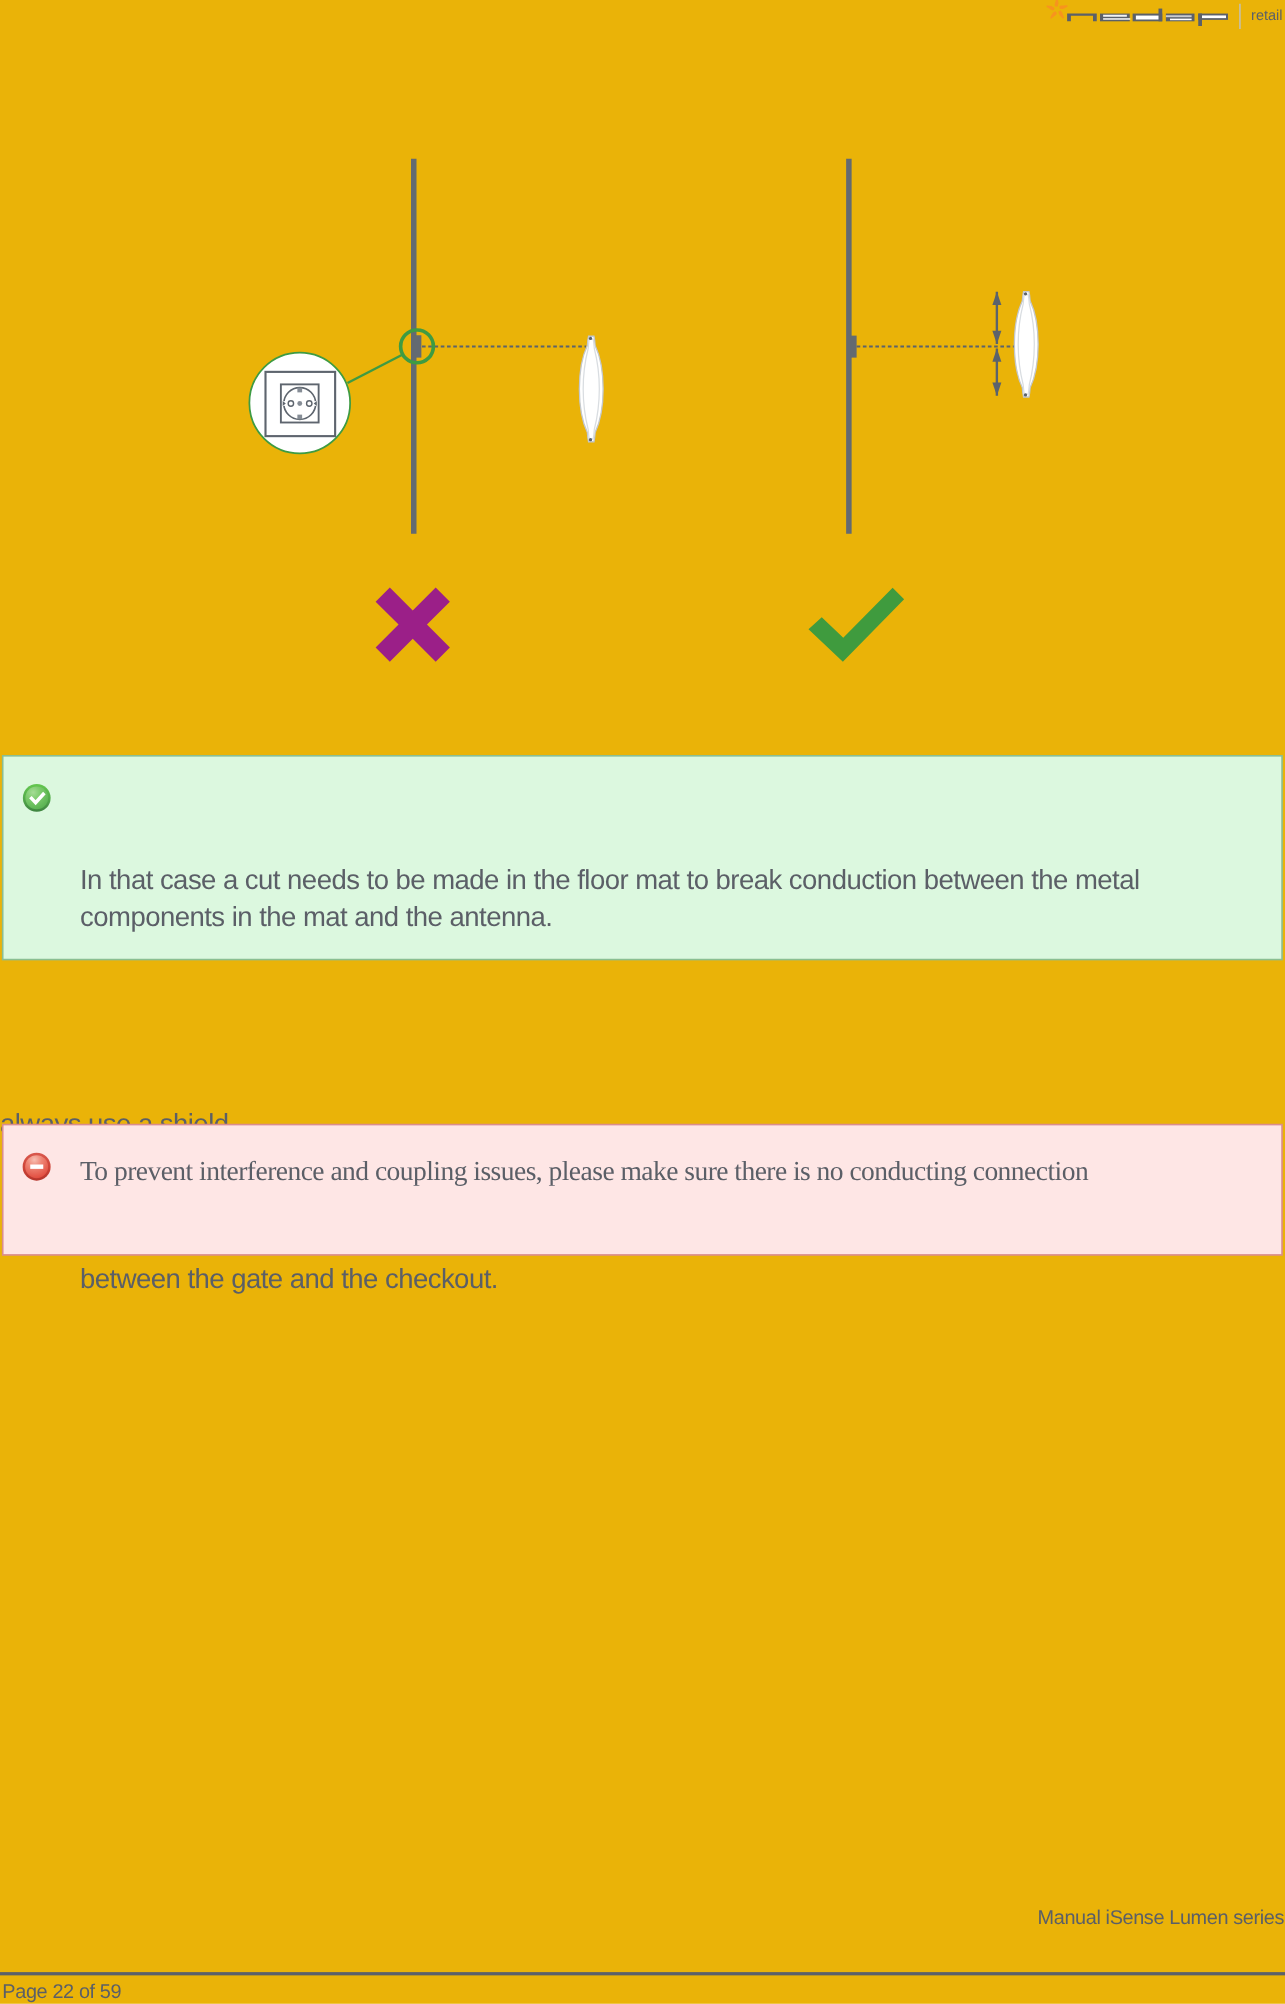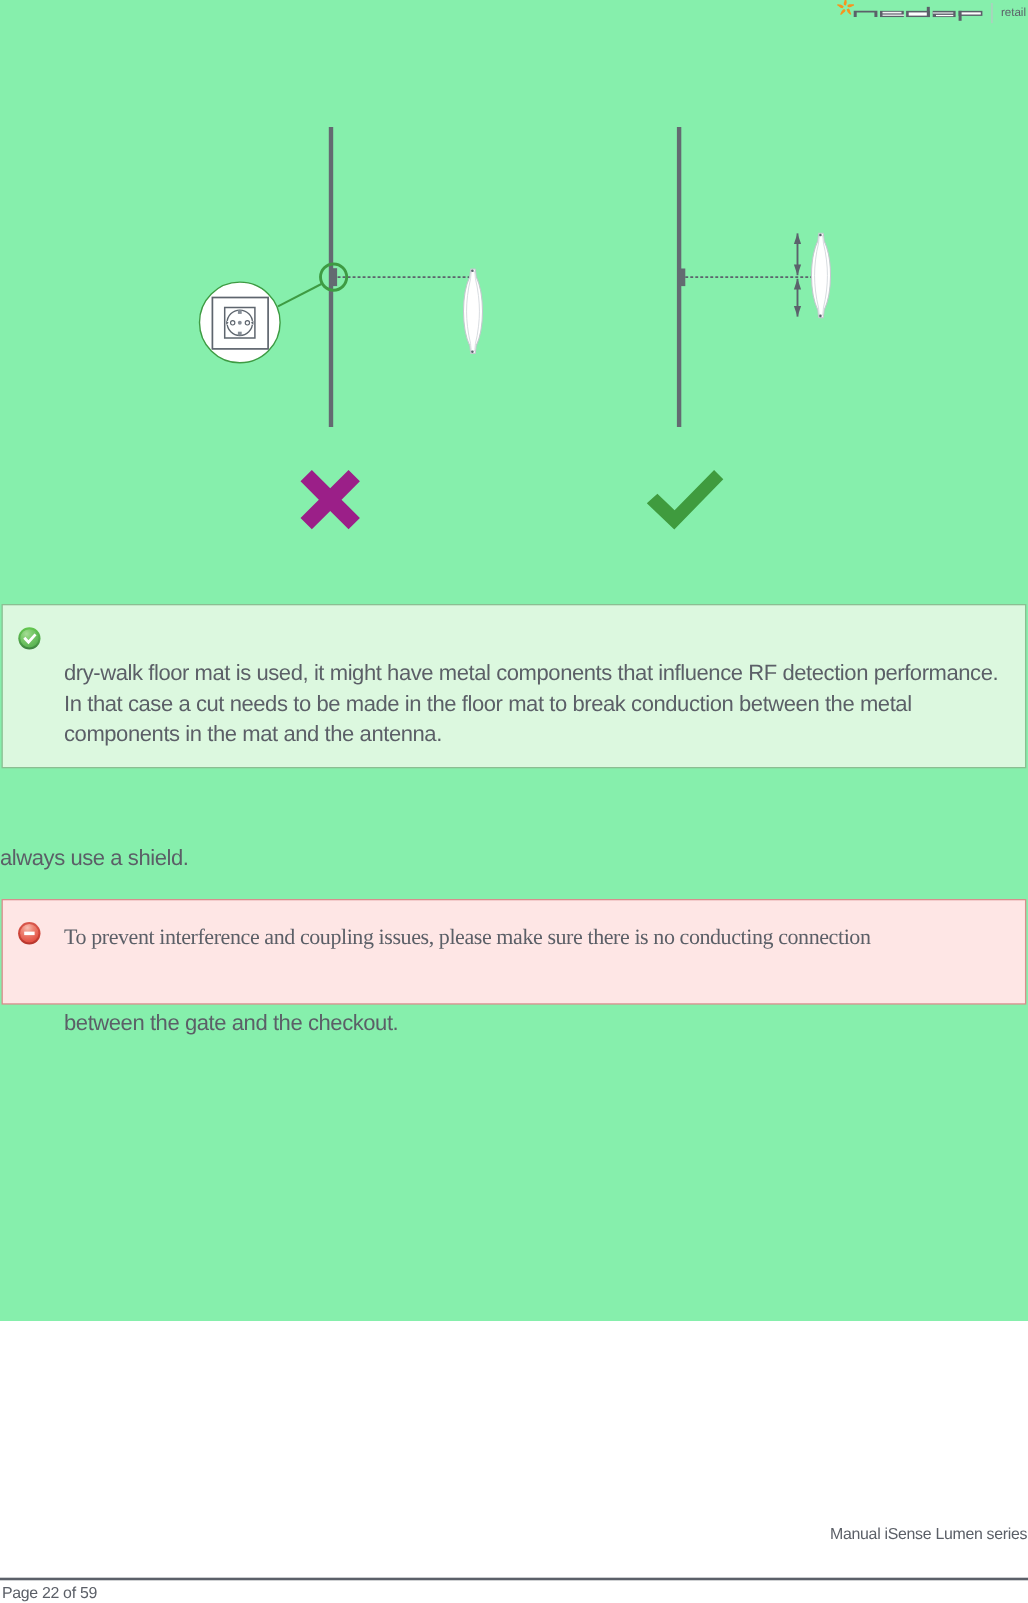--- a/index.html
+++ b/index.html
@@ -2,21 +2,21 @@
 <html><head>
 <meta charset="utf-8">
 <title>Manual iSense Lumen series</title>
 <style>
   html,body{margin:0;padding:0;background:#ffffff;}
   body{width:1028px;height:1603px;overflow:hidden;
        font-family:"Liberation Sans", sans-serif;position:relative;
        text-rendering:geometricPrecision;
        -webkit-font-smoothing:antialiased;}
 
-  .page{position:absolute;left:0;top:0;width:1028px;height:1321px;background:#86efac;will-change:transform;opacity:0.999;}
+  .page{position:absolute;left:0;top:0;width:1028px;height:1603px;background:#eab308;will-change:transform;opacity:0.999;}
   svg{display:block;overflow:visible;}
 
   .logo{position:absolute;left:836px;top:0;width:160px;height:26px;overflow:visible;}
   .logo-segment{position:absolute;left:1000.9px;top:7.01px;font-size:11.6px;color:#5B6069;
        letter-spacing:0px;white-space:nowrap;line-height:1;}
 
   .figure{position:absolute;left:0;top:100px;width:1028px;height:470px;}
 
   .note{position:absolute;box-sizing:border-box;left:1.1px;width:1026px;}
   .note-icon{position:absolute;left:18.2px;}
@@ -128,24 +128,23 @@
             <stop offset="0%" stop-color="#A5DC95"></stop>
             <stop offset="40%" stop-color="#7CCB6C"></stop>
             <stop offset="100%" stop-color="#57B050"></stop>
           </radialGradient>
         </defs>
         <circle cx="11.4" cy="11.3" r="11.1" fill="url(#gchkRim)"></circle>
         <circle cx="11.4" cy="11.3" r="9.1" fill="url(#gchkFace)"></circle>
         <path d="M6.3 10.7 L10.5 15.2 L17.5 7.4" fill="none" stroke="#ffffff" stroke-width="2.8" stroke-linejoin="miter" stroke-linecap="butt"></path>
       </svg>
   </div>
-  <div class="note-line" style="top:661.92px;">dry-walk floor mat is used, it might have metal components that influence RF detection performance.</div>
   <div class="note-line" style="top:692.62px;">In that case a cut needs to be made in the floor mat to break conduction between the metal</div>
   <div class="note-line" style="top:723.42px;">components in the mat and the antenna.</div>
-  <div class="para-line" style="top:847px;">always use a shield.</div>
+  <div class="para-line" style="top:888px;">always use a shield.</div>
   <div class="note" style="top:898.3px;height:107.6px;">
       <svg width="1026" height="107.6" viewBox="0 0 1026 107.6">
         <rect x="1.15" y="1.65" width="1023.5" height="104.3" fill="#FEE6E5" stroke="#DA8D8D" stroke-width="1.3"></rect>
       </svg>
     </div>
   <div class="note-icon" style="top:922.1px;">
     <svg width="23" height="23" viewBox="0 0 23 23">
         <defs>
           <linearGradient id="gminRim" x1="0" y1="0" x2="0" y2="1">
             <stop offset="0%" stop-color="#D9594E"></stop>

